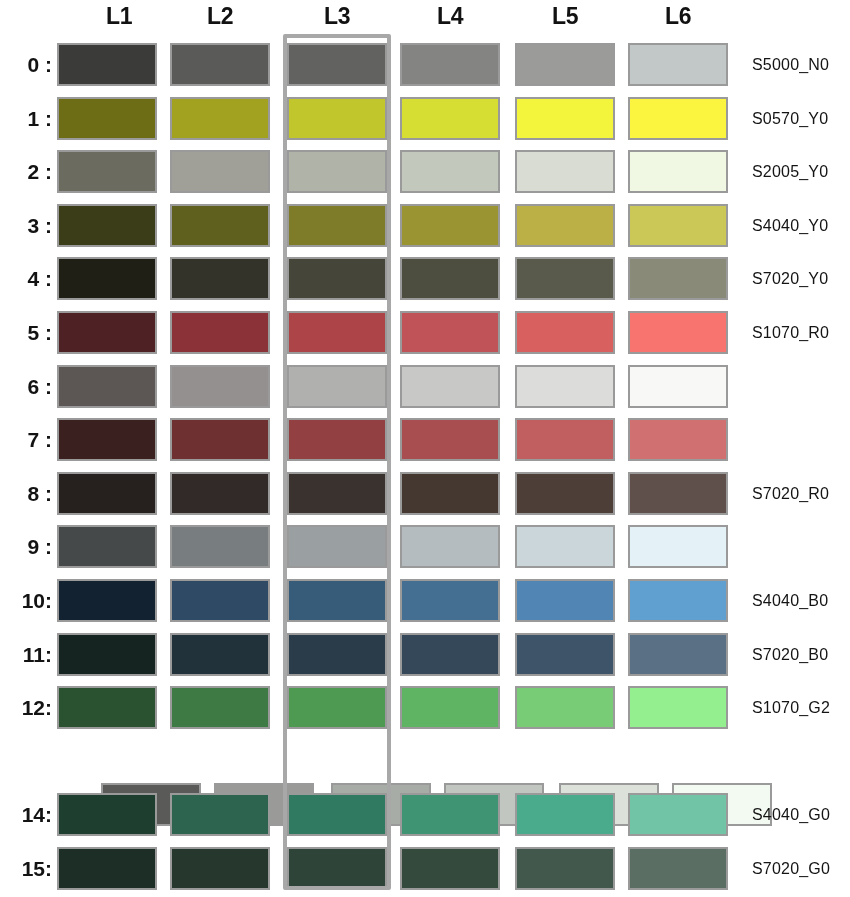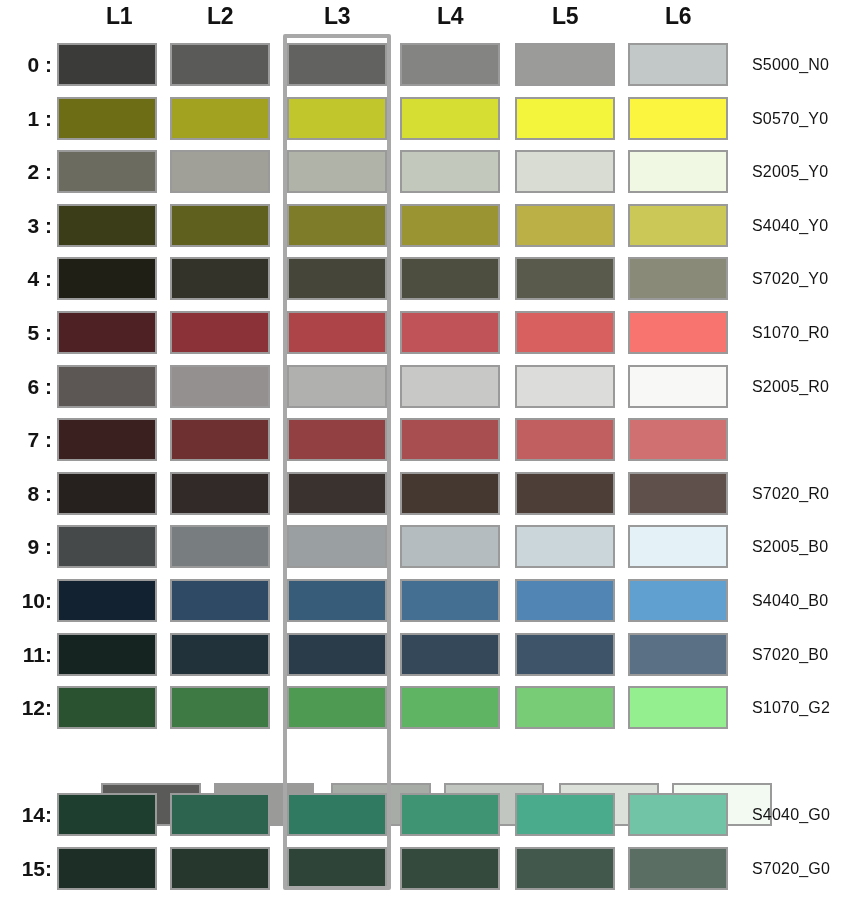--- a/index.html
+++ b/index.html
@@ -173,21 +173,20 @@
         <div class="row-name">S1070_R0</div>
       </div>
       <div class="row" style="top: 359.6px;">
         <div class="row-label">6 :</div>
         <div class="swatch" title="S2005_R0 / L1" style="left: 57px; background: rgb(92, 86, 84); border-color: rgb(154, 154, 154);"></div>
         <div class="swatch" title="S2005_R0 / L2" style="left: 170px; background: rgb(148, 144, 144); border-color: rgb(154, 154, 154);"></div>
         <div class="swatch" title="S2005_R0 / L3" style="left: 287px; background: rgb(176, 176, 174); border-color: rgb(154, 154, 154);"></div>
         <div class="swatch" title="S2005_R0 / L4" style="left: 400px; background: rgb(200, 200, 198); border-color: rgb(154, 154, 154);"></div>
         <div class="swatch" title="S2005_R0 / L5" style="left: 515px; background: rgb(220, 220, 218); border-color: rgb(154, 154, 154);"></div>
         <div class="swatch" title="S2005_R0 / L6" style="left: 628px; background: rgb(248, 248, 246); border-color: rgb(154, 154, 154);"></div>
-        <div class="row-name">S2005_R0</div>
       </div>
       <div class="row" style="top: 413.2px;">
         <div class="row-label">7 :</div>
         <div class="swatch" title="S4040_R0 / L1" style="left: 57px; background: rgb(58, 32, 30); border-color: rgb(154, 154, 154);"></div>
         <div class="swatch" title="S4040_R0 / L2" style="left: 170px; background: rgb(110, 48, 48); border-color: rgb(154, 154, 154);"></div>
         <div class="swatch" title="S4040_R0 / L3" style="left: 287px; background: rgb(146, 64, 66); border-color: rgb(154, 154, 154);"></div>
         <div class="swatch" title="S4040_R0 / L4" style="left: 400px; background: rgb(168, 78, 80); border-color: rgb(154, 154, 154);"></div>
         <div class="swatch" title="S4040_R0 / L5" style="left: 515px; background: rgb(192, 94, 96); border-color: rgb(154, 154, 154);"></div>
         <div class="swatch" title="S4040_R0 / L6" style="left: 628px; background: rgb(208, 112, 112); border-color: rgb(154, 154, 154);"></div>
       </div>
@@ -202,21 +201,20 @@
         <div class="row-name">S7020_R0</div>
       </div>
       <div class="row" style="top: 520.4px;">
         <div class="row-label">9 :</div>
         <div class="swatch" title="S2005_B0 / L1" style="left: 57px; background: rgb(70, 73, 74); border-color: rgb(154, 154, 154);"></div>
         <div class="swatch" title="S2005_B0 / L2" style="left: 170px; background: rgb(120, 126, 128); border-color: rgb(154, 154, 154);"></div>
         <div class="swatch" title="S2005_B0 / L3" style="left: 287px; background: rgb(154, 160, 162); border-color: rgb(154, 154, 154);"></div>
         <div class="swatch" title="S2005_B0 / L4" style="left: 400px; background: rgb(180, 188, 192); border-color: rgb(154, 154, 154);"></div>
         <div class="swatch" title="S2005_B0 / L5" style="left: 515px; background: rgb(202, 214, 218); border-color: rgb(154, 154, 154);"></div>
         <div class="swatch" title="S2005_B0 / L6" style="left: 628px; background: rgb(228, 242, 248); border-color: rgb(154, 154, 154);"></div>
-        <div class="row-name">S2005_B0</div>
       </div>
       <div class="row" style="top: 574px;">
         <div class="row-label">10:</div>
         <div class="swatch" title="S4040_B0 / L1" style="left: 57px; background: rgb(19, 34, 48); border-color: rgb(154, 154, 154);"></div>
         <div class="swatch" title="S4040_B0 / L2" style="left: 170px; background: rgb(46, 74, 100); border-color: rgb(154, 154, 154);"></div>
         <div class="swatch" title="S4040_B0 / L3" style="left: 287px; background: rgb(55, 92, 122); border-color: rgb(154, 154, 154);"></div>
         <div class="swatch" title="S4040_B0 / L4" style="left: 400px; background: rgb(69, 110, 147); border-color: rgb(154, 154, 154);"></div>
         <div class="swatch" title="S4040_B0 / L5" style="left: 515px; background: rgb(81, 134, 180); border-color: rgb(154, 154, 154);"></div>
         <div class="swatch" title="S4040_B0 / L6" style="left: 628px; background: rgb(96, 160, 208); border-color: rgb(154, 154, 154);"></div>
         <div class="row-name">S4040_B0</div>

